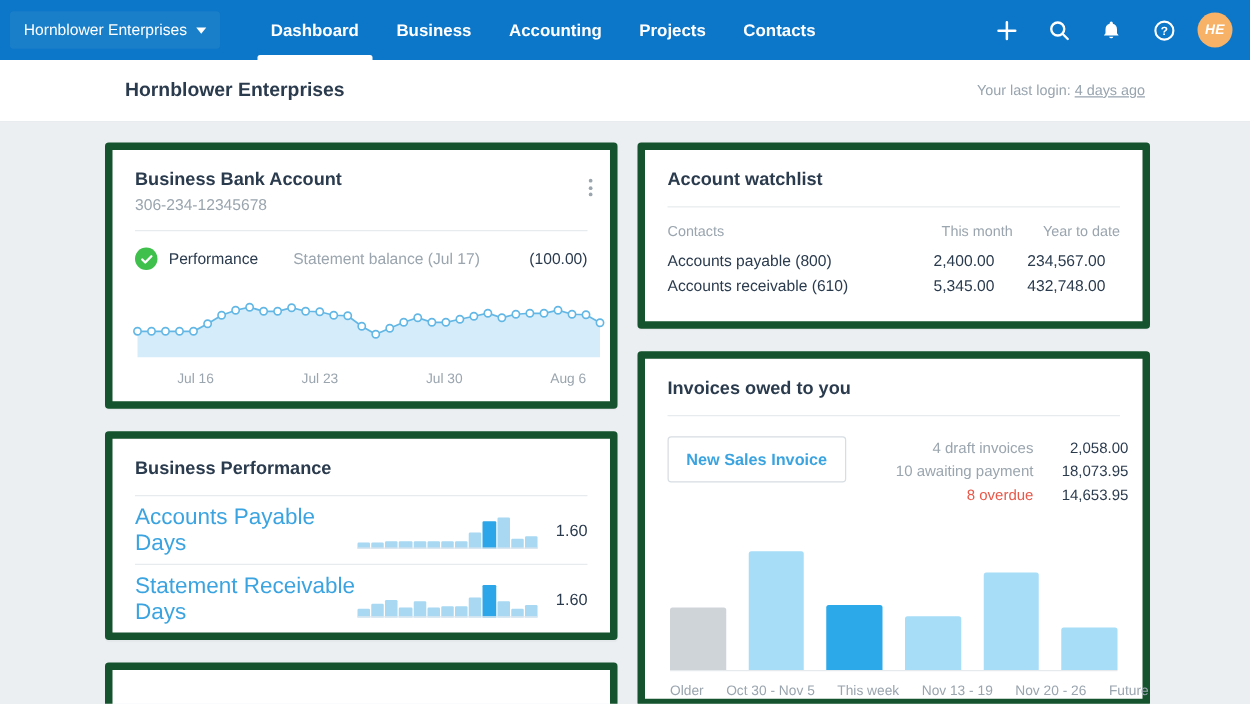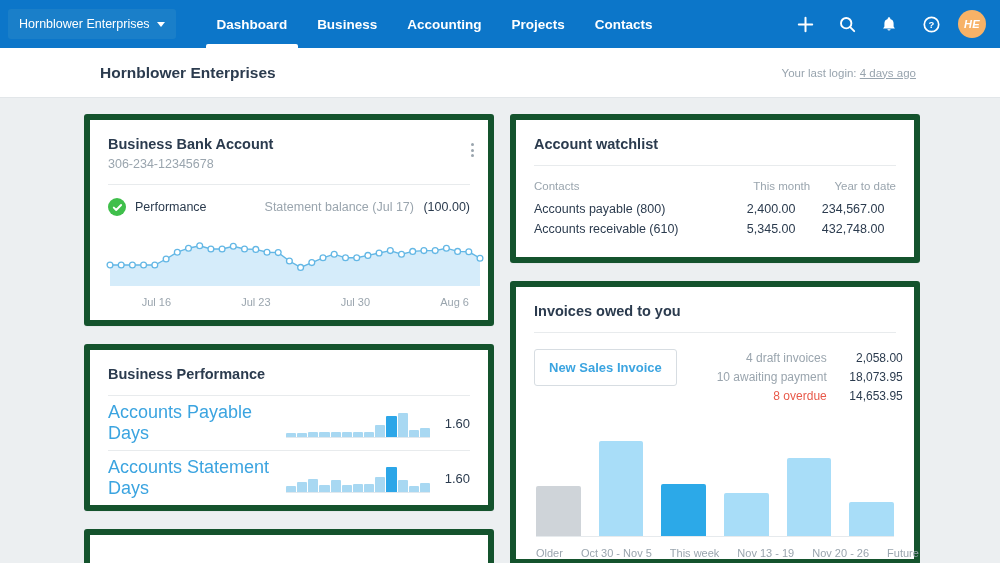--- a/index.html
+++ b/index.html
@@ -93,21 +93,21 @@
     padding: 13px 18px 0 18px;
     font-size: 12.5px;
   }
   .tick {
     width: 18px; height: 18px; border-radius: 50%;
     background: #3fbf4b; margin-right: 9px;
     display: flex; align-items: center; justify-content: center;
     flex: none;
   }
   .reconciled { color: #2b3b4e; }
-  .stmt { color: #9aa5ae; margin-left: 58px; text-align: right; }
+  .stmt { color: #9aa5ae; margin-left: 28px; text-align: right; }
   .stmt-amt { margin-left: auto; color: #2b3b4e; }
 
   .spark-wrap { padding: 8px 14px 0 14px; }
   .spark-axis {
     display: flex; padding: 6px 0 14px 0;
     font-size: 11px; color: #9aa5ae;
     position: relative; height: 30px;
   }
   .spark-axis span { position: absolute; }
 
@@ -305,21 +305,21 @@
               <div class="b" style="height: 82%;"></div>
               <div class="b" style="height: 26%;"></div>
               <div class="b" style="height: 34%;"></div>
             </div>
           <div class="perf-under"></div>
         </div>
         <div class="perf-val">1.60</div>
       </div>
       <div class="rule"></div>
       <div class="perf-row">
-        <a class="perf-label">Accounts Statement Days</a>
+        <a class="perf-label">Statement Receivable Days</a>
         <div style="display:flex;flex-direction:column">
           <div class="perf-spark" id="perf-bars-1">
               <div class="b" style="height: 24%;"></div>
               <div class="b" style="height: 36%;"></div>
               <div class="b" style="height: 47%;"></div>
               <div class="b" style="height: 26%;"></div>
               <div class="b" style="height: 42%;"></div>
               <div class="b" style="height: 27%;"></div>
               <div class="b" style="height: 30%;"></div>
               <div class="b" style="height: 30%;"></div>

